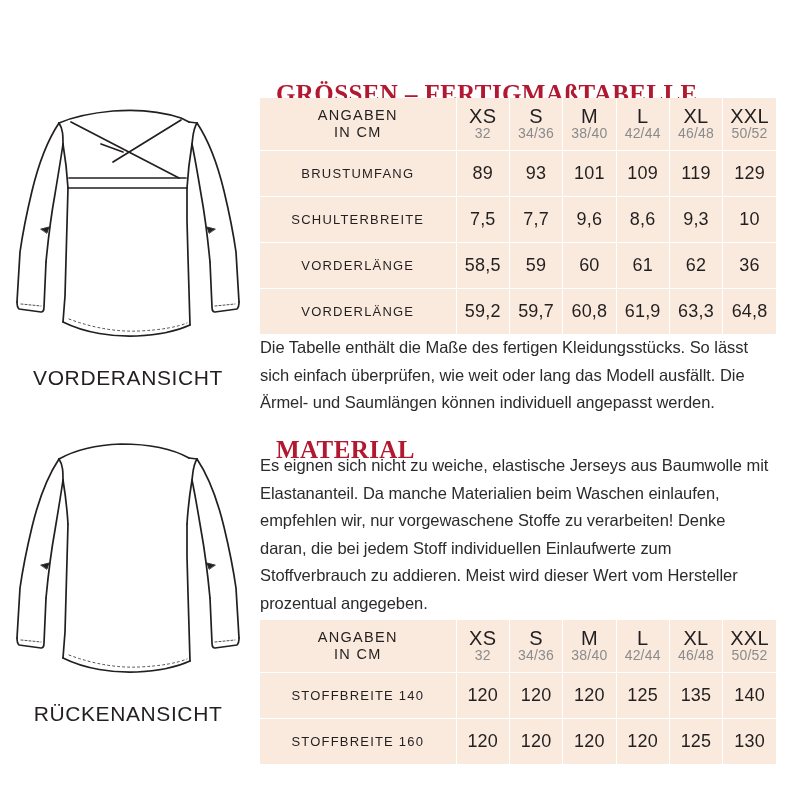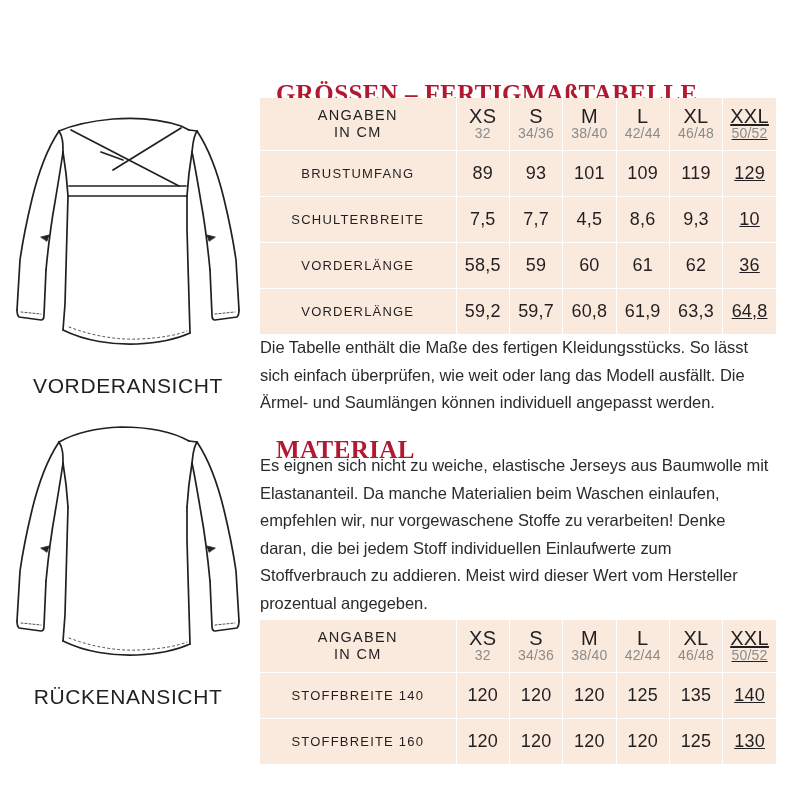--- a/index.html
+++ b/index.html
@@ -20,22 +20,22 @@
     position:absolute;
     left:0;top:0;
     width:256px;height:800px;
   }
   .illus-block{
     position:absolute;
     left:0;
     width:256px;
     text-align:center;
   }
-  .illus-block.front{top:104px;}
-  .illus-block.back{top:415px;}
+  .illus-block.front{top:96px;}
+  .illus-block.back{top:432px;}
   .illus-svg{display:block;margin:0 auto;}
   .illus-caption{
     font-family:"Liberation Sans", sans-serif;
     font-size:21px;
     letter-spacing:0.6px;
     color:#231f20;
     margin-top:2px;
     font-weight:400;
   }
 
@@ -68,21 +68,21 @@
   }
   table.size-table td{
     background:#faeade;
     border-right:1px solid #ffffff;
     border-bottom:1px solid #ffffff;
     padding:0;
     text-align:center;
     vertical-align:middle;
     color:#231f20;
   }
-  table.size-table td:last-child{border-right:none;text-decoration:underline;}
+  table.size-table td:last-child{border-right:none;}
   table.size-table tr:last-child td{border-bottom:none;}
 
   col.c-label{width:196px;}
   col.c-size{width:53.3px;}
 
   
   tr.head-row td{height:52px;}
   td.head-label{
     text-align:right;
     padding-right:14px;
@@ -277,21 +277,21 @@
           <td class="row-val">93</td>
           <td class="row-val">101</td>
           <td class="row-val">109</td>
           <td class="row-val">119</td>
           <td class="row-val">129</td>
         </tr>
         <tr class="data-row">
           <td class="row-label">SCHULTERBREITE</td>
           <td class="row-val">7,5</td>
           <td class="row-val">7,7</td>
-          <td class="row-val">4,5</td>
+          <td class="row-val">9,6</td>
           <td class="row-val">8,6</td>
           <td class="row-val">9,3</td>
           <td class="row-val">10</td>
         </tr>
         <tr class="data-row">
           <td class="row-label">VORDERLÄNGE</td>
           <td class="row-val">58,5</td>
           <td class="row-val">59</td>
           <td class="row-val">60</td>
           <td class="row-val">61</td>

